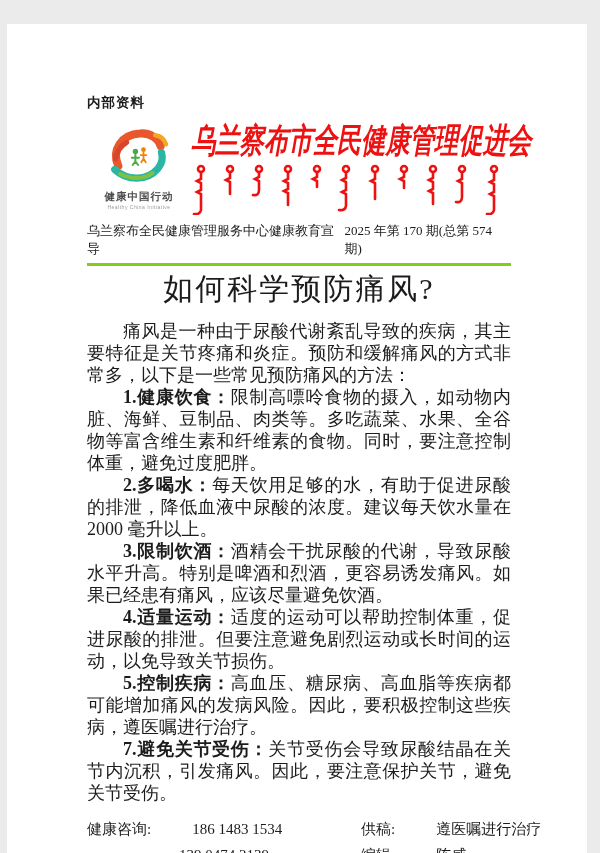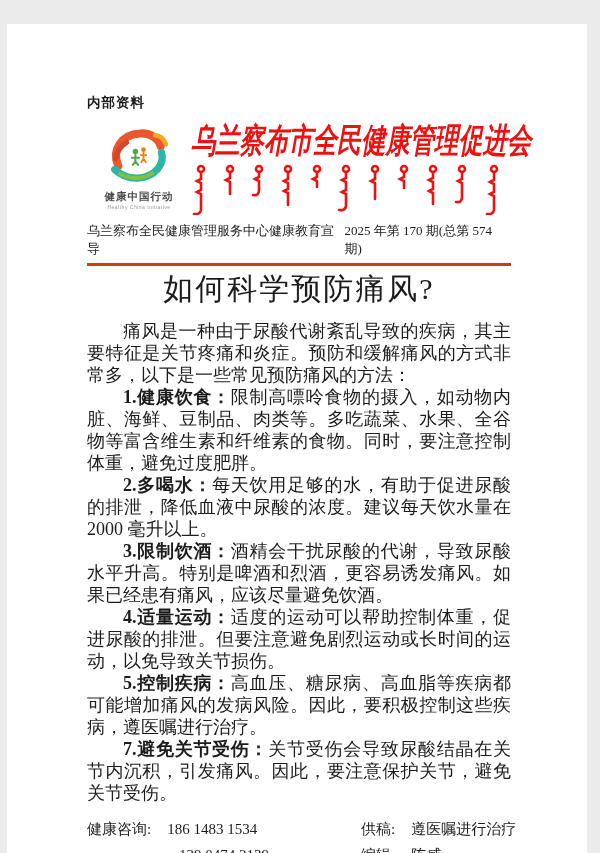--- a/index.html
+++ b/index.html
@@ -67,21 +67,21 @@
     transform-origin: left center;
     font-family: "DejaVu Sans", sans-serif;
   }
   .mongolian { margin-top: 3px; display: block; }
   
   .issue-line {
     display: flex;
     justify-content: space-between;
     margin-top: 7px;
     font-size: 13px;
-    border-bottom: 3px solid #c2410c;
+    border-bottom: 3px solid #84cc16;
     padding-bottom: 5px;
   }
   
   .article-title {
     text-align: center;
     font-size: 30px;
     font-weight: normal;
     letter-spacing: 2px;
     margin-top: 3px;
     margin-bottom: 10px;
@@ -94,23 +94,23 @@
   }
   .para b { font-weight: bold; }
   
   .contact {
     display: flex;
     margin-top: 12px;
     font-size: 15px;
   }
   .contact-left { flex: 0 0 274px; }
   .contact-right { flex: 1 1 auto; }
-  .contact-row { line-height: 26px; display: flex; }
+  .contact-row { line-height: 26px; display: flex; gap: 33px; }
   .contact-label { white-space: nowrap; }
-  .contact-value { margin-left: 16px; white-space: nowrap; }
+  .contact-value { margin-left: 8px; white-space: nowrap; }
   .phone-indent { padding-left: 80px; }
   
   .footer-band {
     margin-top: 9px;
     border-top: 1.5px solid #4a4a4a;
     border-bottom: 1.5px solid #4a4a4a;
     display: flex;
     justify-content: space-between;
     font-size: 14px;
     line-height: 20px;

